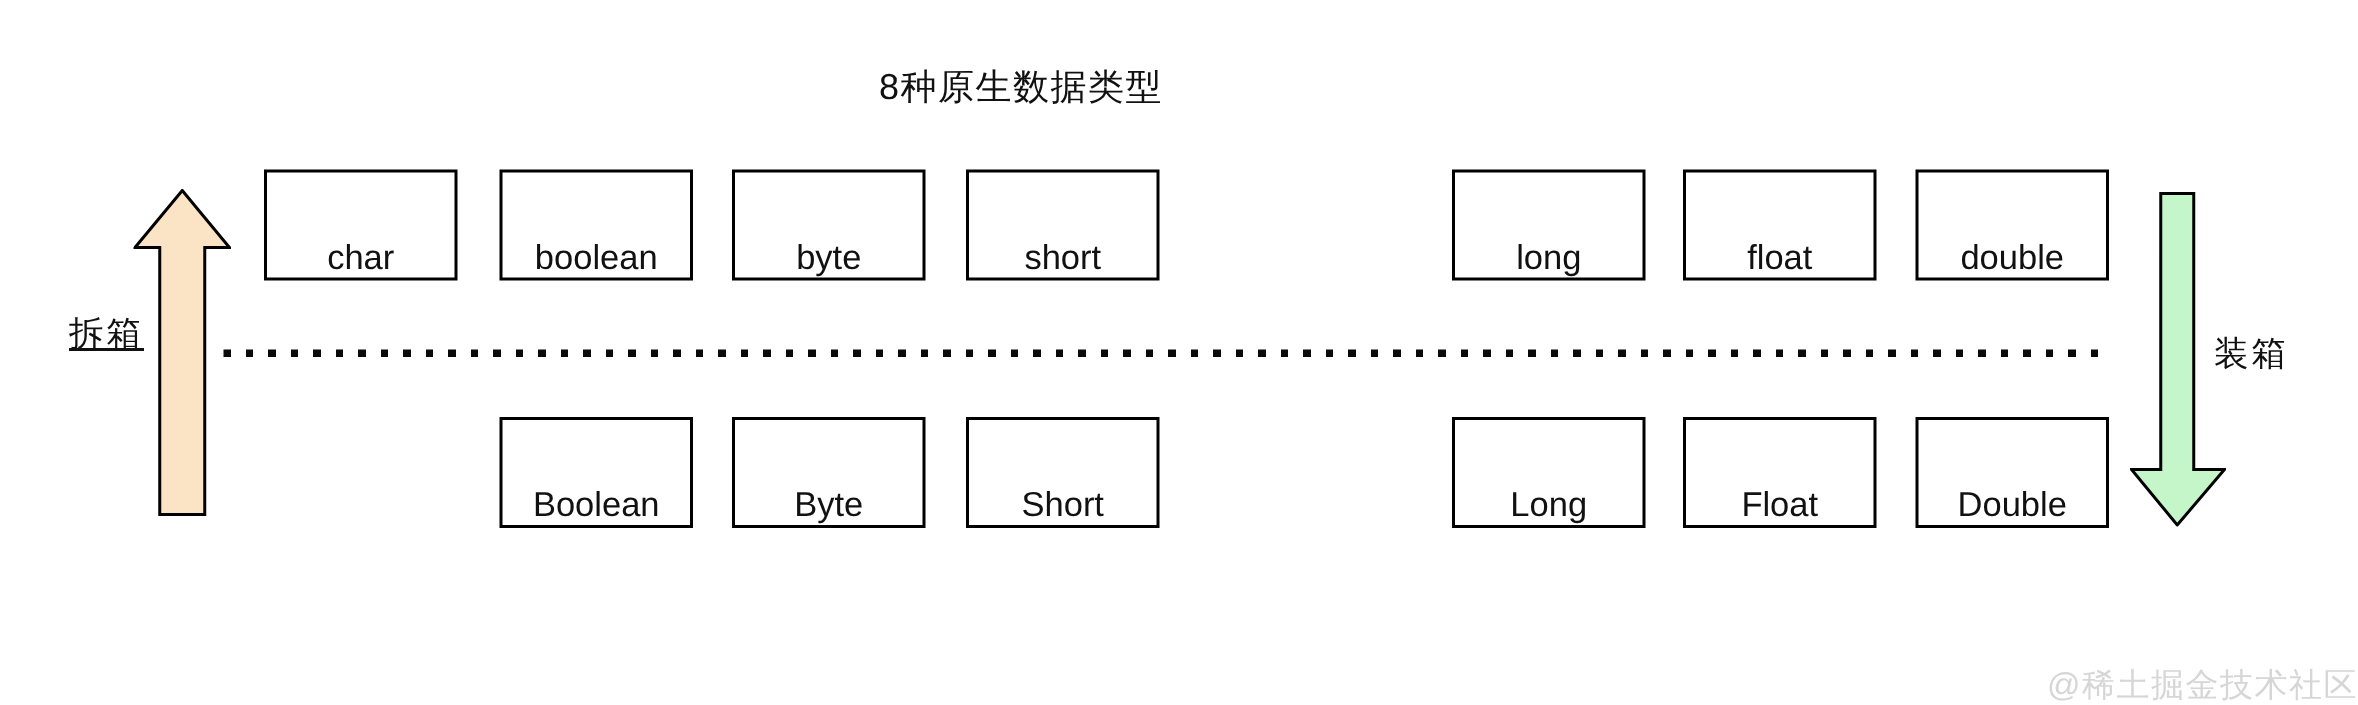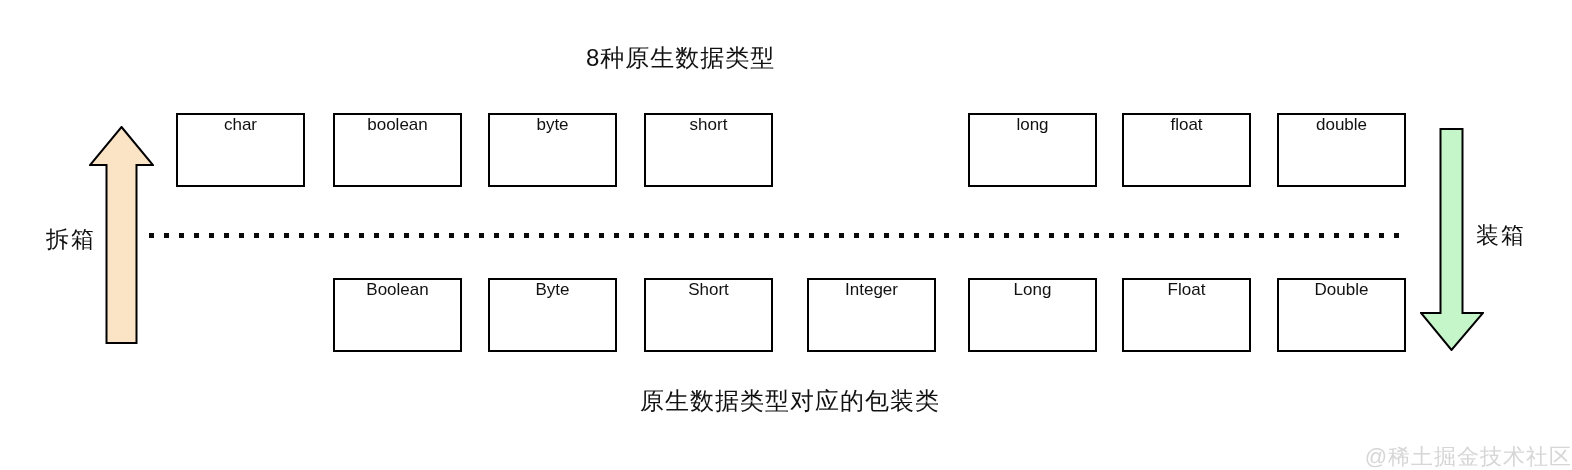--- a/index.html
+++ b/index.html
@@ -34,42 +34,42 @@
   .row-top { top: 113px; }
   .row-bottom { top: 278px; }
   .type-box {
     position: absolute;
     top: 0;
     width: 129px; height: 74px;
     box-sizing: border-box;
     border: 2px solid #000000;
     background: #ffffff;
     display: flex;
-    align-items: flex-start;
+    align-items: flex-end;
     justify-content: center;
-    font-size: 17px;
+    font-size: 23px;
     white-space: nowrap;
   }
   .dotted-line {
     position: absolute;
     left: 149px; top: 233px;
     width: 1254px; height: 5px;
     background-image: repeating-linear-gradient(to right, #0a0a0a 0, #0a0a0a 5px, transparent 5px, transparent 15px);
   }
   .arrow-svg { position: absolute; display: block; }
   .arrow-left-svg  { left: 89px;   top: 126px; }
   .arrow-right-svg { left: 1420px; top: 128px; }
   .side-label {
     position: absolute;
     font-size: 23px;
     font-weight: 500;
     letter-spacing: 2px;
     white-space: nowrap;
   }
-  .label-unbox { left: 46px;   top: 224px; }
+  .label-unbox { left: 46px;   top: 207px; text-decoration: underline; }
   .label-box   { left: 1476px; top: 220px; }
   .watermark {
     position: absolute;
     right: 0; top: 442px;
     font-size: 22px;
     letter-spacing: 1px;
     white-space: nowrap;
   }
 </style>
 </head>
@@ -118,31 +118,27 @@
   <div class="row row-bottom" id="row-wrappers">
       <div class="type-box" style="left: 333px;">
         <span>Boolean</span>
       </div>
       <div class="type-box" style="left: 488px;">
         <span>Byte</span>
       </div>
       <div class="type-box" style="left: 644px;">
         <span>Short</span>
       </div>
-      <div class="type-box" style="left: 807px;">
-        <span>Integer</span>
-      </div>
       <div class="type-box" style="left: 968px;">
         <span>Long</span>
       </div>
       <div class="type-box" style="left: 1122px;">
         <span>Float</span>
       </div>
       <div class="type-box" style="left: 1277px;">
         <span>Double</span>
       </div>
     </div>
 
-  <div class="caption">原生数据类型对应的包装类</div>
 
   <div class="watermark" style="color: rgb(214, 214, 214);">@稀土掘金技术社区</div>
 
 </div>
 
 </body></html>

